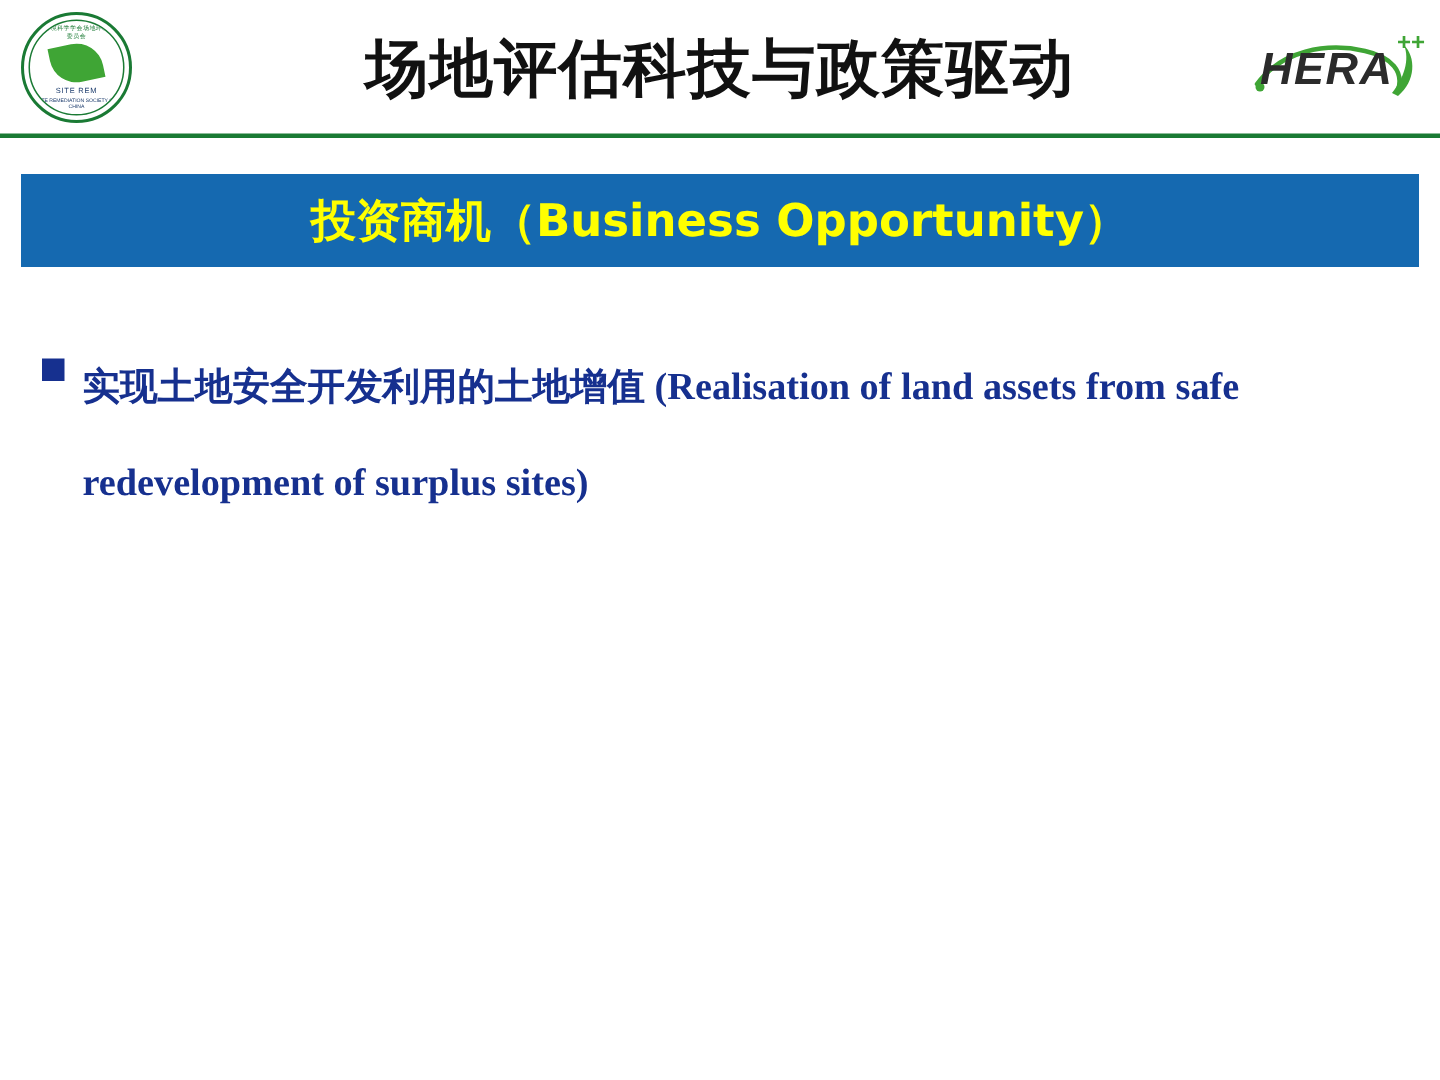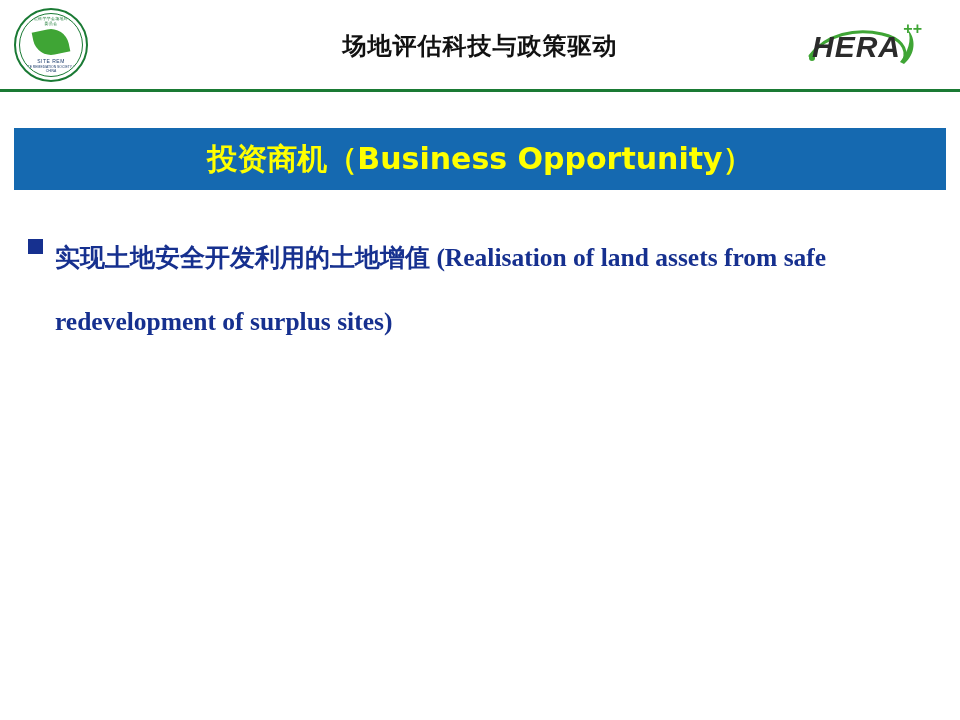--- a/index.html
+++ b/index.html
@@ -33,21 +33,21 @@
     position: absolute;
     left: 0;
     right: 0;
     top: 89px;
     height: 3px;
     background: #1a7a34;
   }
   .header-title {
     font-family: "DejaVu Sans", sans-serif;
     font-weight: bold;
-    font-size: 24px;
+    font-size: 42px;
     color: #111111;
     letter-spacing: 1px;
     white-space: nowrap;
   }
 
   
   .logo-left {
     position: absolute;
     left: 14px;
     top: 8px;
@@ -109,21 +109,21 @@
     right: 0;
     text-align: center;
     font-size: 3.4px;
     color: #1a3a6b;
     font-family: "Liberation Sans", sans-serif;
   }
 
   
   .logo-right {
     position: absolute;
-    right: 36px;
+    right: 8px;
     top: 14px;
     width: 120px;
     height: 62px;
   }
   .logo-right .hera-text {
     position: absolute;
     left: 8px;
     top: 16px;
     font-family: "Liberation Sans", sans-serif;
     font-weight: bold;
@@ -146,21 +146,21 @@
     left: 0;
     top: 8px;
     width: 120px;
     height: 50px;
   }
 
   
   .banner {
     position: absolute;
     left: 14px;
-    top: 128px;
+    top: 116px;
     width: 932px;
     height: 62px;
     background: #1569b0;
     display: flex;
     align-items: center;
     justify-content: center;
   }
   .banner-text {
     font-size: 30px;
     font-weight: bold;
@@ -191,21 +191,21 @@
   }
   .bullet-text {
     flex: 1 1 auto;
     color: #16308f;
     font-weight: bold;
     font-size: 25.5px;
     line-height: 64px;
     font-family: "Liberation Serif", serif;
   }
   .bullet-text .cn {
-    font-family: Liberation Serif, serif;
+    font-family: Liberation Sans, sans-serif;
     font-size: 25px;
   }
 </style>
 </head>
 <body>
 
 <div class="slide">
 
   <div class="header">
 

